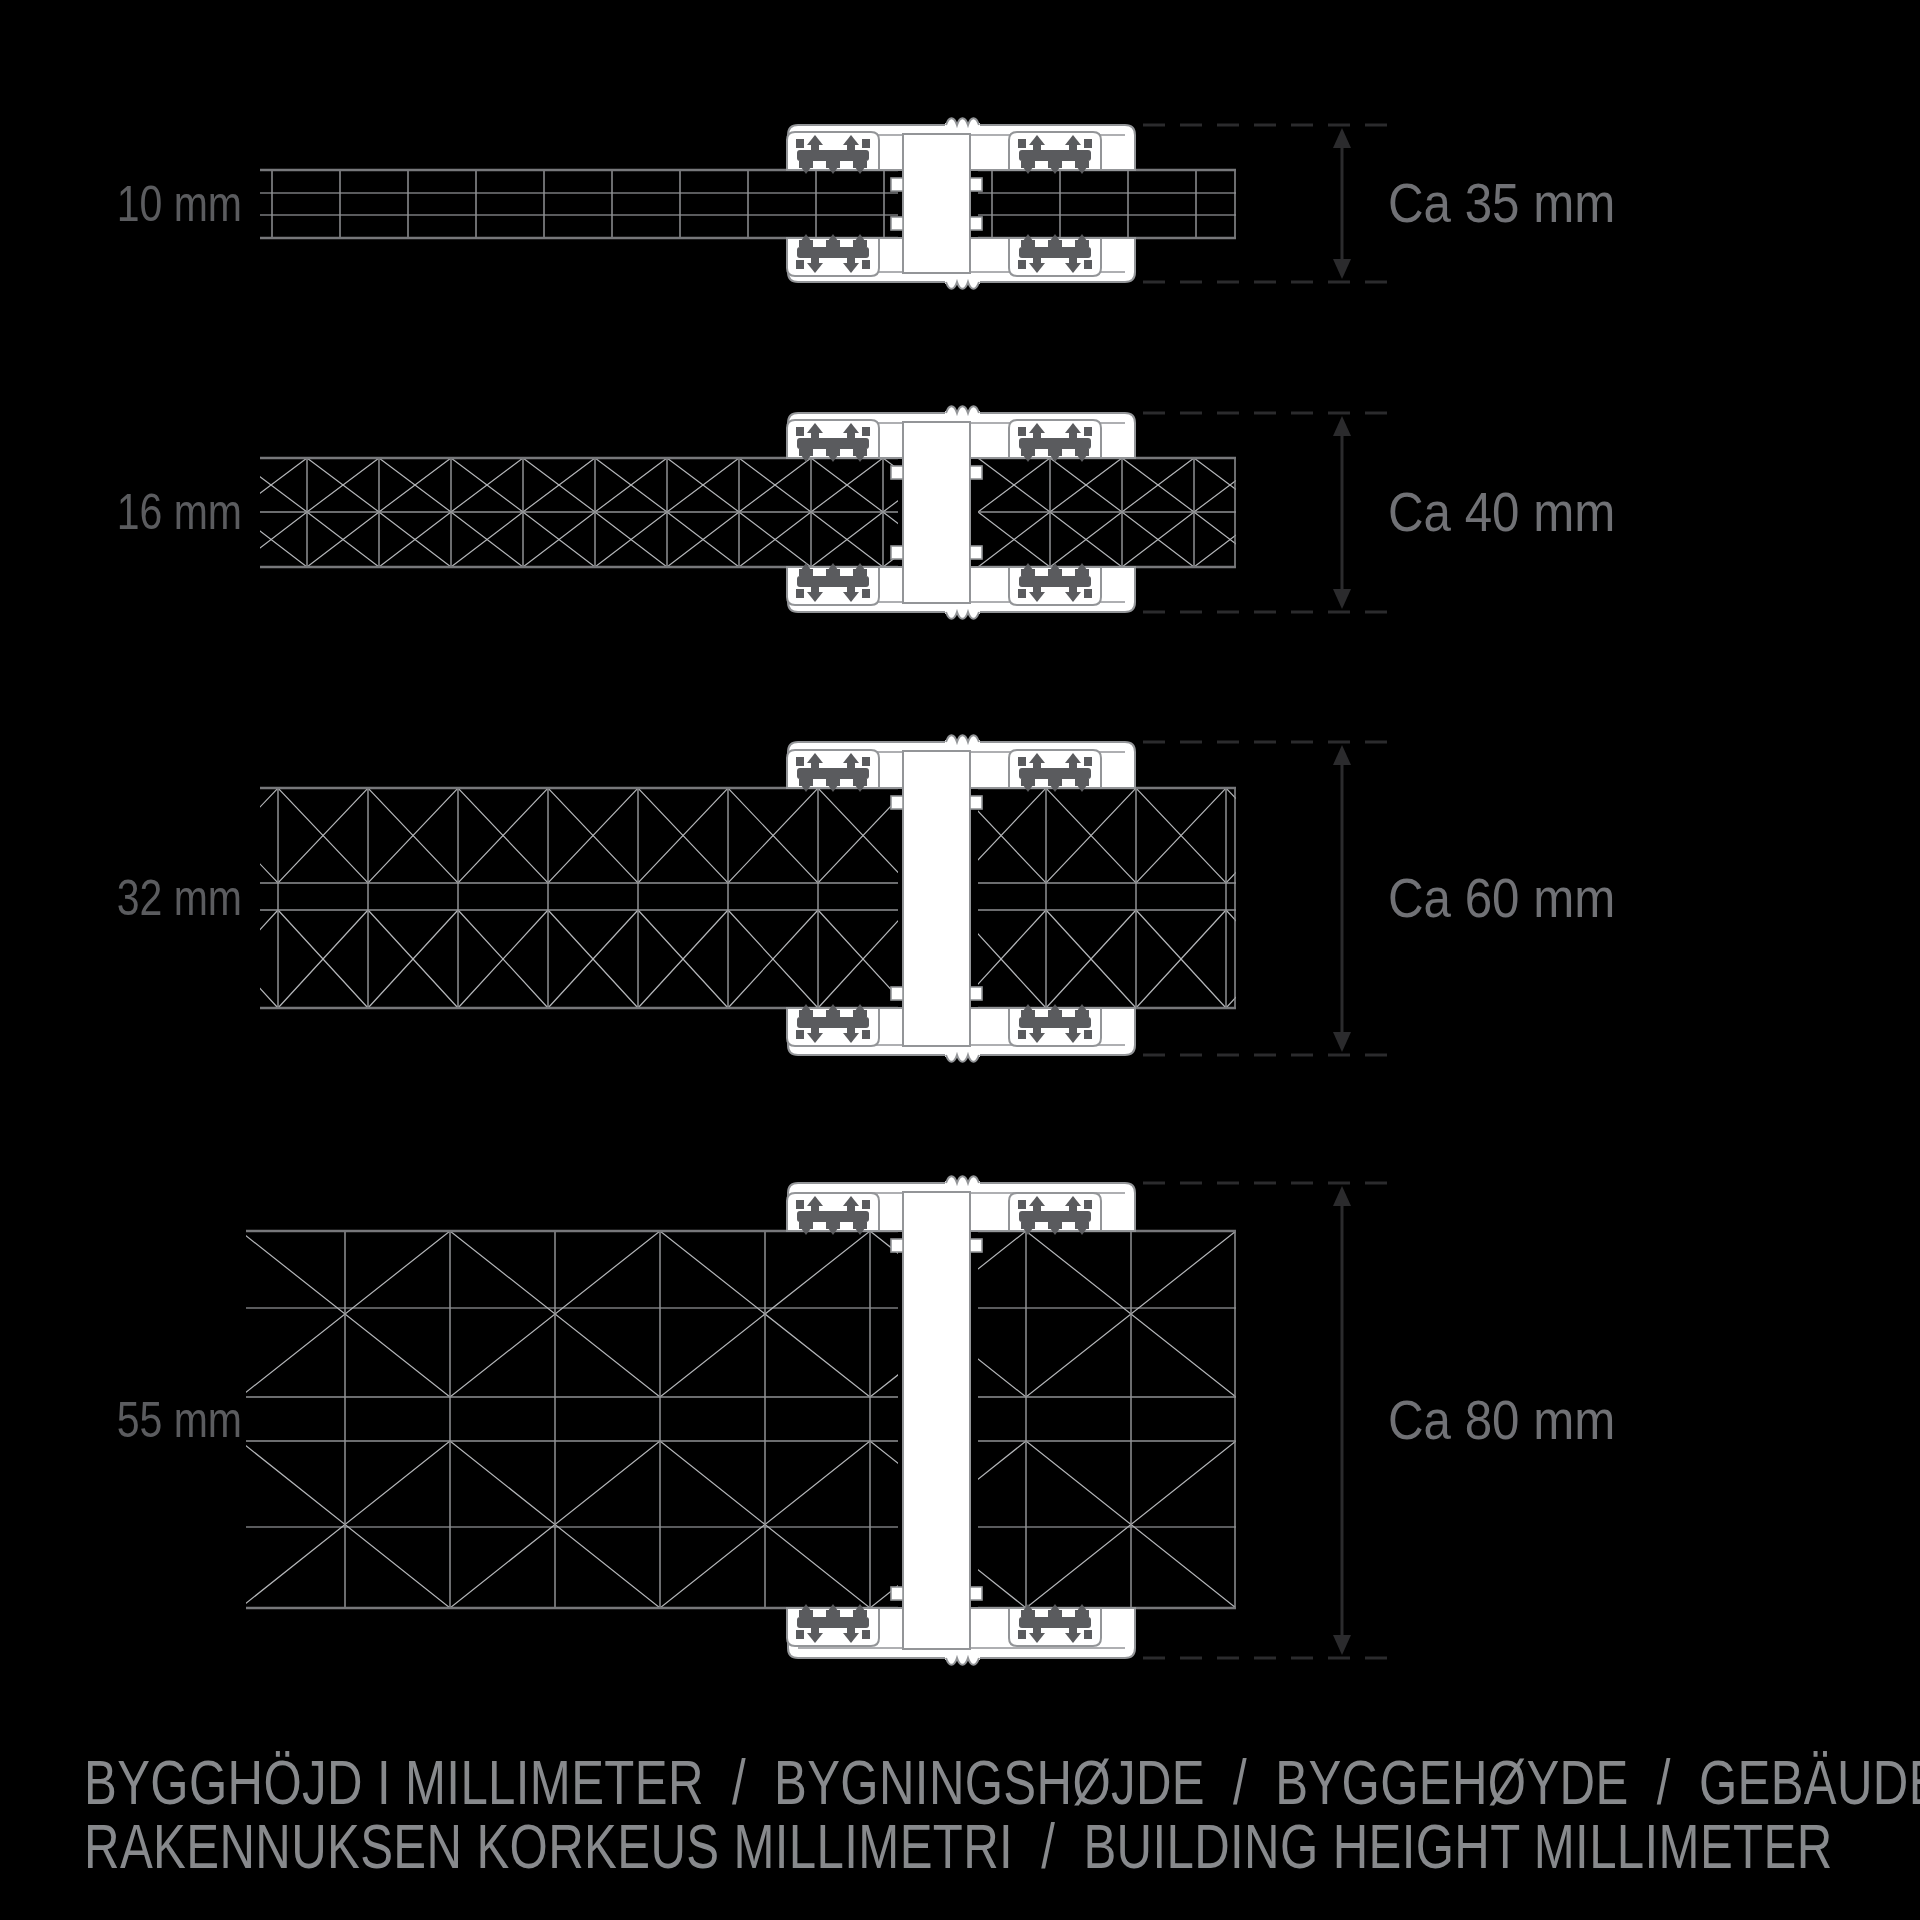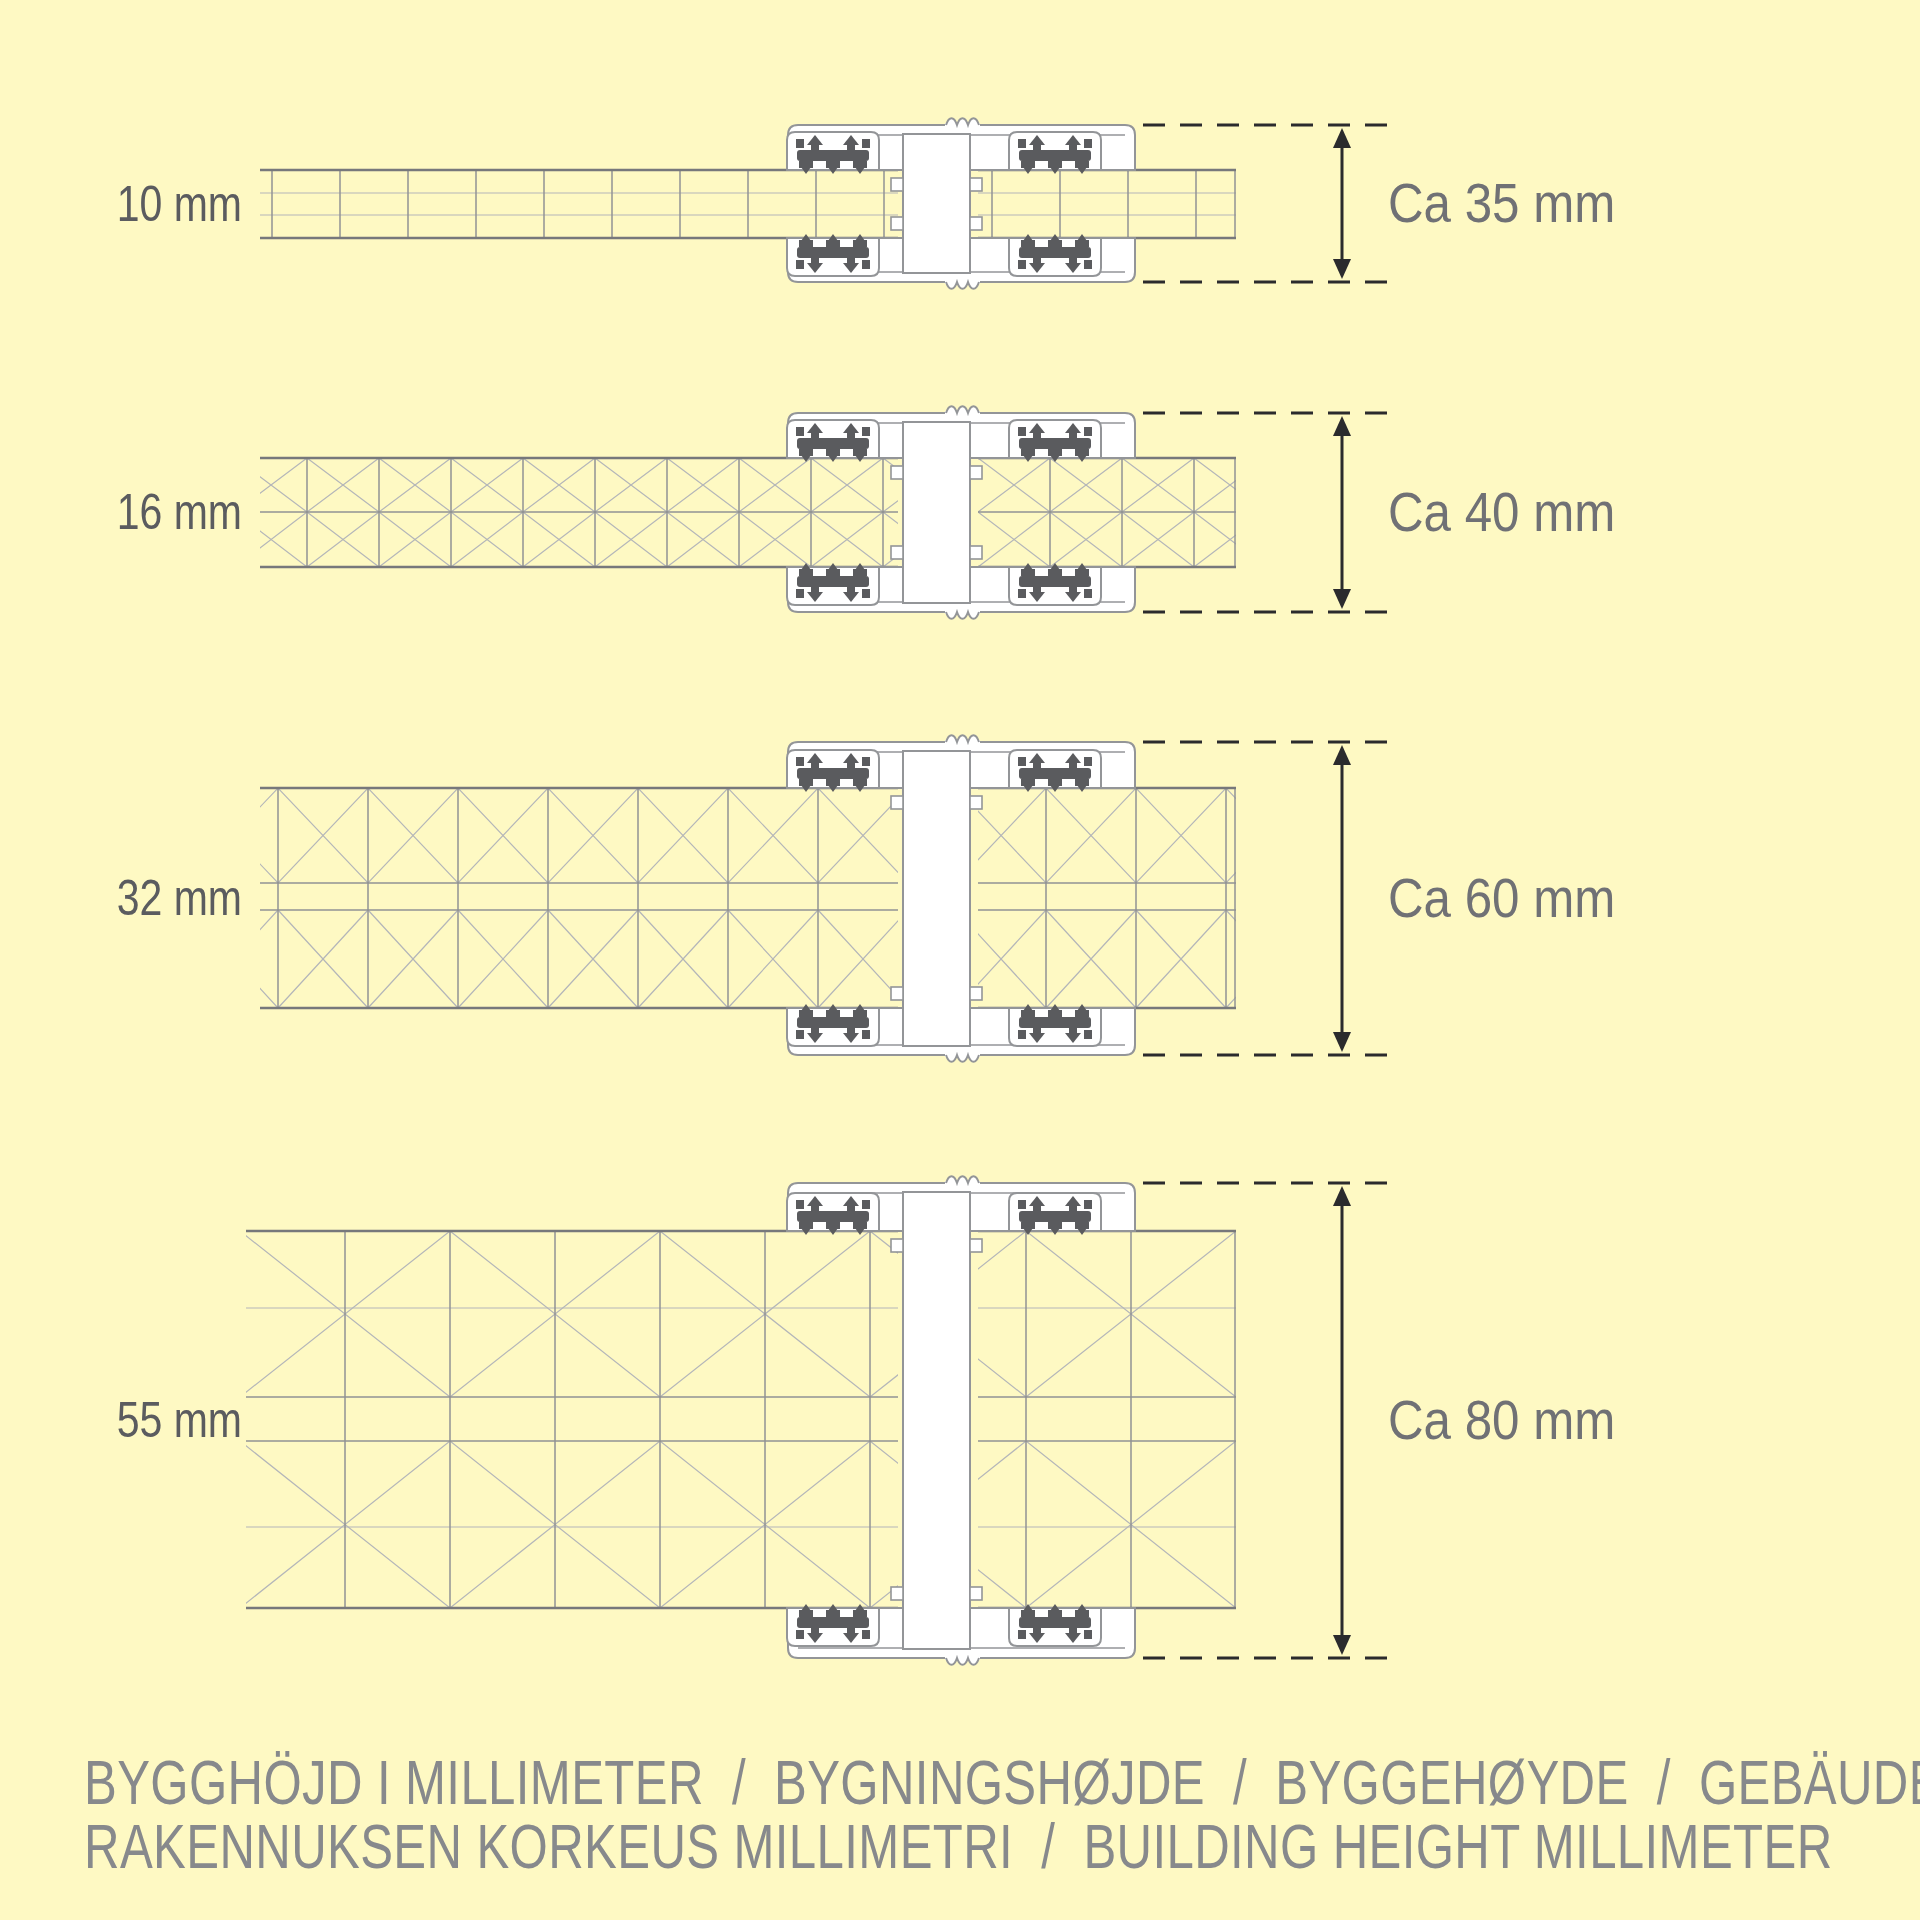--- a/index.html
+++ b/index.html
@@ -1,16 +1,16 @@
 <!DOCTYPE html>
 <html><head>
 <meta charset="utf-8">
 <style>
   html,body{margin:0;padding:0;background:#ffffff;}
-  .stage{position:relative;width:1920px;height:1920px;background:#fef9c3;overflow:hidden;
+  .stage{position:relative;width:1920px;height:1920px;background:#000000;overflow:hidden;
          font-family:"Liberation Sans", sans-serif;}
   svg{position:absolute;left:0;top:0;}
   .txt{position:absolute;white-space:pre;}
   .lbl{font-size:50px;color:#5b5c5f;line-height:62px;height:62px;width:202px;left:40px;
        text-align:right;transform:scaleX(.82);transform-origin:100% 50%;}
   .dim{font-size:56px;color:#707175;line-height:62px;height:62px;left:1388px;
        transform:scaleX(.88);transform-origin:0 50%;}
   .foot{font-size:63px;color:#87898c;line-height:66px;left:84px;letter-spacing:.5px;
         transform:scaleX(.78);transform-origin:0 0;}
 </style>

